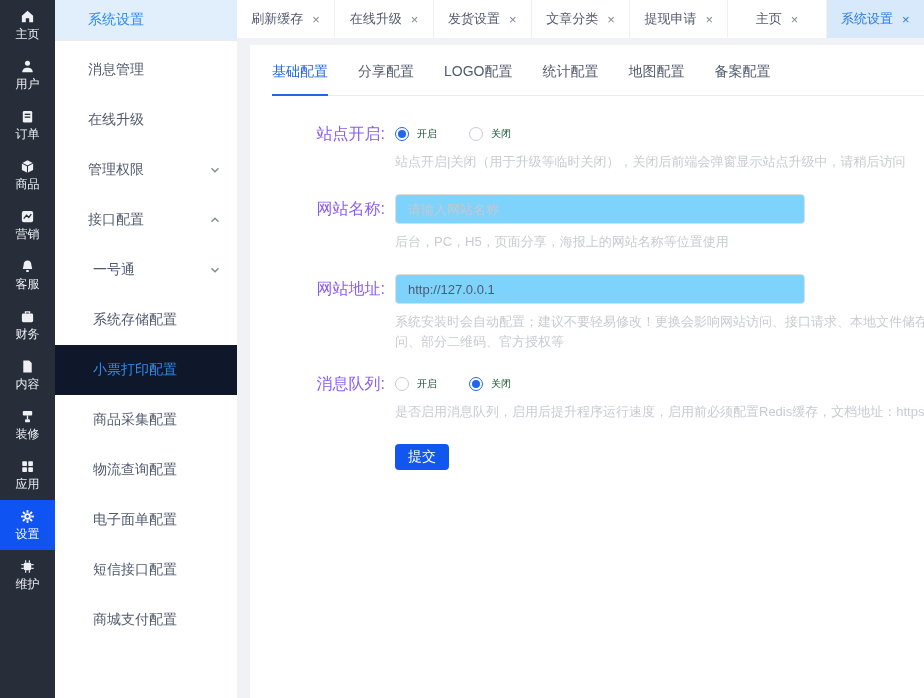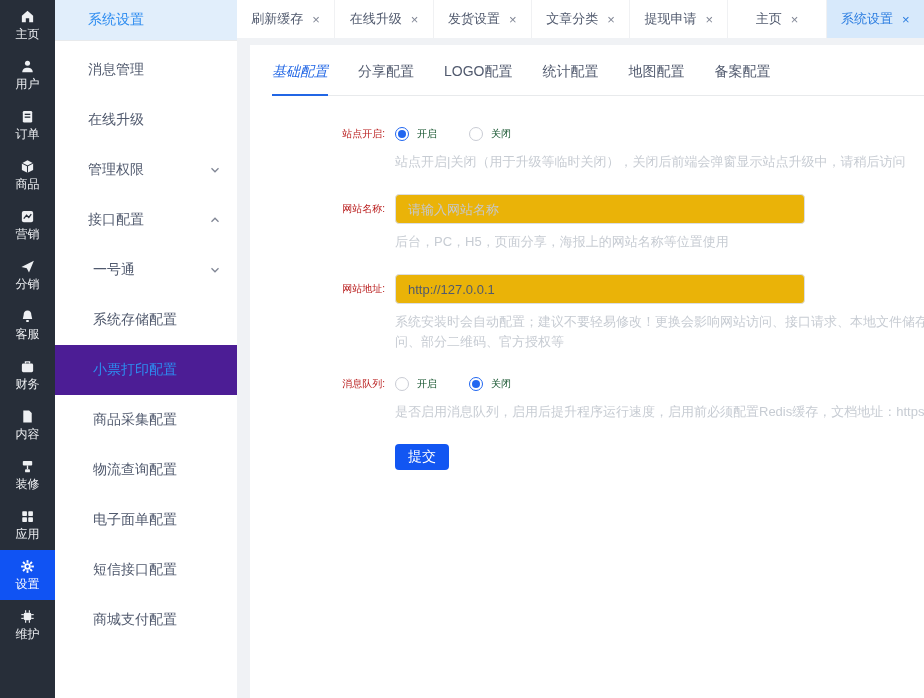--- a/index.html
+++ b/index.html
@@ -11,60 +11,60 @@
   .dsb-item { height:50px; display:flex; flex-direction:column; align-items:center; justify-content:center; color:#eef0f3; cursor:pointer; }
   .dsb-item.active { background:#1053f3; color:#fff; }
   .dsb-icon { width:15px; height:15px; display:block; }
   .dsb-icon svg { width:15px; height:15px; display:block; }
   .dsb-label { font-size:12px; margin-top:3px; line-height:14px; }
 
   
   .sub-sidebar { position:fixed; left:55px; top:0; width:182px; height:698px; background:#fff; z-index:4; }
   .sm-item { height:50px; display:flex; align-items:center; padding:0 16px 0 33px; font-size:14px; color:#515a6e; cursor:pointer; }
   .sm-item.header { height:40px; background:#e1eefb; color:#2d8cf0; }
-  .sm-item.active { background:#4c1d95; color:#2d8cf0; }
+  .sm-item.active { background:#0f172a; color:#2d8cf0; }
   .sm-item.child { padding-left:38px; }
   .sm-label { flex:0 1 auto; }
   .sm-chevron { margin-left:auto; width:12px; height:12px; color:#808695; }
   .sm-chevron svg { width:12px; height:12px; display:block; }
   .sm-divider { height:1px; background:#e8eaec; }
   .sm-list { padding-top:4px; }
 
   
   .main { margin-left:237px; height:698px; background:#f0f2f5; }
   .tabbar { height:38px; background:#fff; display:flex; align-items:stretch; }
   .tab { flex:1; display:flex; align-items:center; justify-content:center; gap:9px; font-size:13px; color:#515a6e; background:#fff; border-right:1px solid #f0f1f3; cursor:pointer; white-space:nowrap; }
   .tab.active { background:#d7e9fb; color:#2b7de0; border-right:none; }
   .tab-close { font-size:13px; color:#808695; line-height:1; cursor:pointer; }
   .tab.active .tab-close { color:#2b7de0; }
 
   .card { margin:7px 0 0 13px; width:1100px; height:658px; background:#fff; padding:18px 0 0 22px; }
 
   
   .ctabs { display:flex; gap:30px; border-bottom:1px solid #e8eaec; }
   .ctab { padding-bottom:14px; font-size:14px; color:#515a6e; cursor:pointer; position:relative; }
-  .ctab.active { color:#2166e5;font-style:italic; }
+  .ctab.active { color:#2166e5; }
   .ctab.active::after { content:""; position:absolute; left:0; right:0; bottom:-1px; height:2px; background:#2166e5; }
 
   
   .form { margin-top:28px; }
   .form-row { display:flex; margin-bottom:22px; }
-  .form-label { width:113px; margin-right:10px; text-align:right; font-size:10px; color:#b91c1c; line-height:20px; flex-shrink:0; }
+  .form-label { width:113px; margin-right:10px; text-align:right; font-size:16px; color:#8b5cf6; line-height:20px; flex-shrink:0; }
   .form-row.input-row .form-label { line-height:30px; }
   .form-content { flex:1; min-width:0; }
   .radio-group { display:flex; align-items:center; height:20px; }
   .radio { display:flex; align-items:center; cursor:pointer; font-size:10px; color:#14532d; }
   .radio + .radio { margin-left:32px; }
   .radio-circle { width:14px; height:14px; border:1px solid #c9ccd4; border-radius:50%; background:#fff; margin-right:8px; position:relative; flex-shrink:0; }
   .radio-circle.checked { border-color:#2066f0; }
   .radio-circle.checked::after { content:""; position:absolute; left:2px; top:2px; right:2px; bottom:2px; border-radius:50%; background:#2066f0; }
   .form-help { font-size:13px; color:#c7ccd3; margin-top:8px; line-height:20px; }
   .form-help.wrap650 { width:650px; }
   .form-help.nowrap { white-space:nowrap; }
-  .form-input { width:410px; height:30px; border:1px solid #dcdee2; border-radius:4px; padding:0 12px; font-size:13px; color:#515a6e; outline:none; background:#eab308; font-family:"Liberation Sans","DejaVu Sans",sans-serif; }
+  .form-input { width:410px; height:30px; border:1px solid #dcdee2; border-radius:4px; padding:0 12px; font-size:13px; color:#515a6e; outline:none; background:#7dd3fc; font-family:"Liberation Sans","DejaVu Sans",sans-serif; }
   .form-input::placeholder { color:#c5c8ce; }
   .submit-btn { width:54px; height:26px; background:#1256f2; color:#fff; border:none; border-radius:4px; font-size:14px; cursor:pointer; font-family:"Liberation Sans","DejaVu Sans",sans-serif; }
 </style>
 </head>
 <body>
 
 <div class="dark-sidebar">
     <div class="dsb-item">
       <span class="dsb-icon">
         <svg viewBox="0 0 16 16">
@@ -102,28 +102,20 @@
       <span class="dsb-label">商品</span>
     </div>
     <div class="dsb-item">
       <span class="dsb-icon">
         <svg viewBox="0 0 16 16">
           <rect x="2" y="2" width="12" height="12" rx="2" fill="currentColor"></rect>
           <path d="M4 10.2 7 6.6 9.4 9 12 5.4" stroke="#272e39" stroke-width="1.4" fill="none"></path>
         </svg>
       </span>
       <span class="dsb-label">营销</span>
-    </div>
-    <div class="dsb-item">
-      <span class="dsb-icon">
-        <svg viewBox="0 0 16 16">
-          <path d="M1.5 8.6 14.8 1.8 9.6 14.4 7.2 9.8Z" fill="currentColor"></path>
-        </svg>
-      </span>
-      <span class="dsb-label">分销</span>
     </div>
     <div class="dsb-item">
       <span class="dsb-icon">
         <svg viewBox="0 0 16 16">
           <path d="M8 1.6c2.7 0 4.1 1.9 4.1 4.7l.9 4.3H3l.9-4.3C3.9 3.5 5.3 1.6 8 1.6Z" fill="currentColor"></path>
           <rect x="6.4" y="11.6" width="3.2" height="2.2" rx="1.1" fill="currentColor"></rect>
         </svg>
       </span>
       <span class="dsb-label">客服</span>
     </div>

